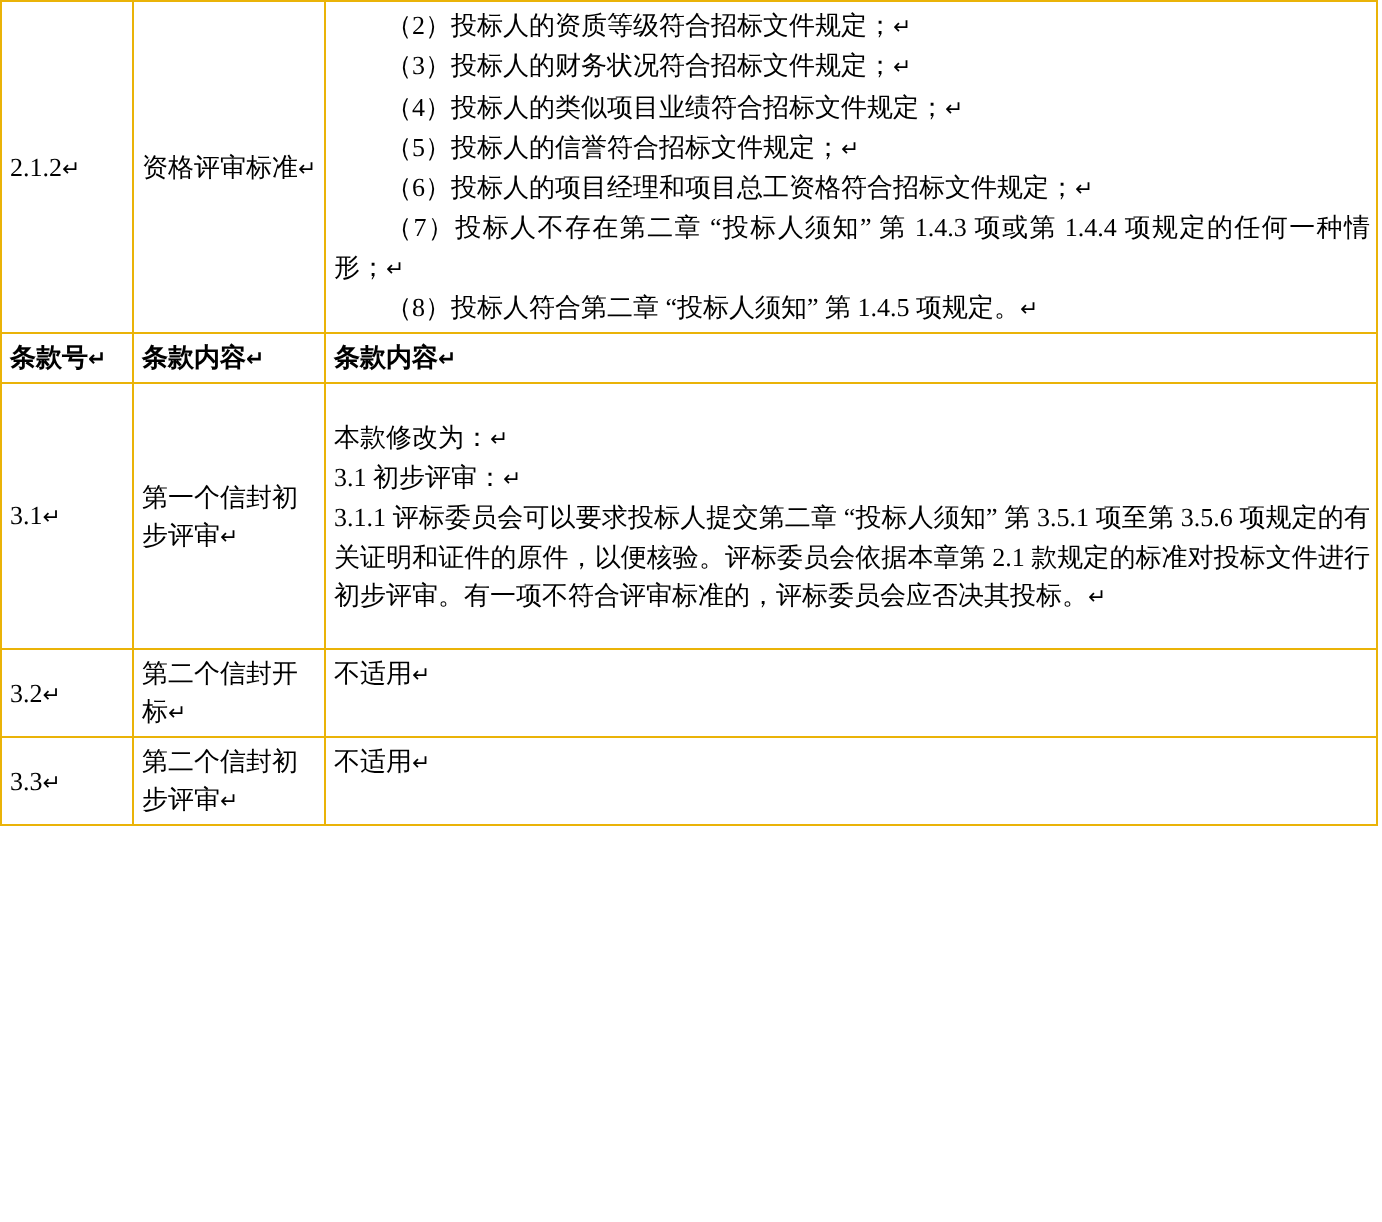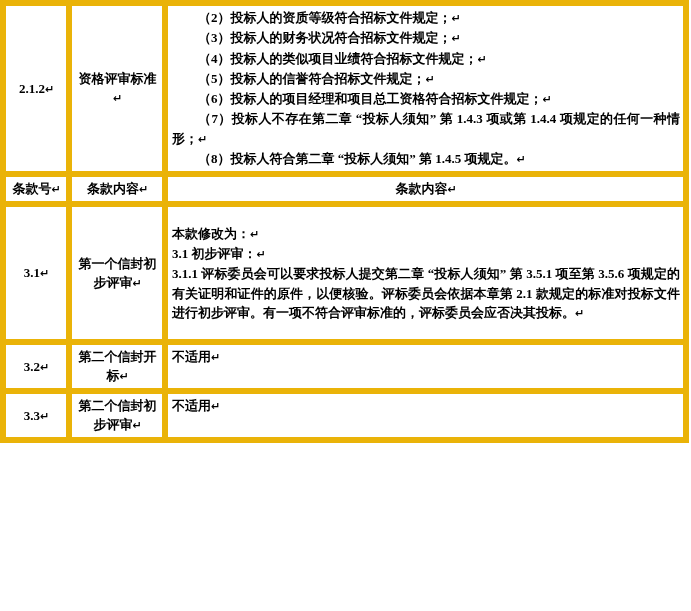--- a/index.html
+++ b/index.html
@@ -20,57 +20,55 @@
     position: relative;
     overflow: hidden;
   }
   table.main {
     border-collapse: collapse;
     width: 689px;
     margin: 0;
     table-layout: fixed;
   }
   table.main td {
-    border: 6px solid #eab308;
+    border: 1px solid #eab308;
     vertical-align: top;
     padding: 2px 3px 2px 4px;
     font-size: 13px;
     line-height: 19px;
-    font-weight: bold;
   }
   .col-a { width: 66px; }
   .col-b { width: 96px; }
   .col-c { width: auto; }
   .c-mid {
     vertical-align: middle !important;
     margin-left: 16px;
   }
   .hdr td {
-    text-align: center;
     vertical-align: middle !important;
     font-weight: bold;
     font-size: 13.5px;
   }
   .p {
     margin: 0;
     padding: 0;
     font-size: 13px;
     line-height: 19.3px;
     text-align: justify;
   }
   .ind2 { text-indent: 26px; }
   .pilcrow {
     color: #000000;
     font-size: 11px;
     font-family: "DejaVu Sans", sans-serif;
   }
   .label-cell {
     font-size: 13px;
     line-height: 19px;
-    text-align: center;
+    text-align: left;
     vertical-align: middle !important;
   }
 </style>
 </head>
 <body>
 
 <div class="doc">
   <table class="main">
     <colgroup>
       <col class="col-a">

